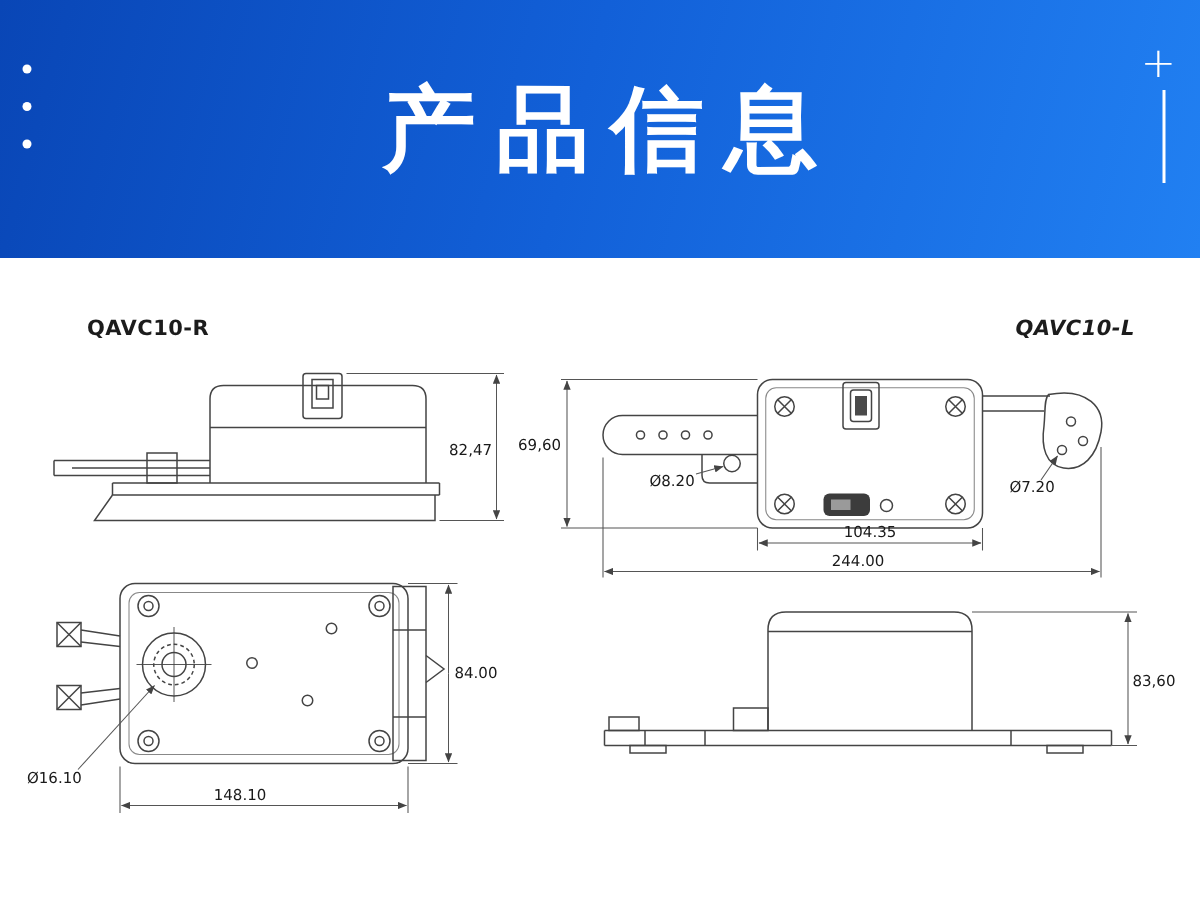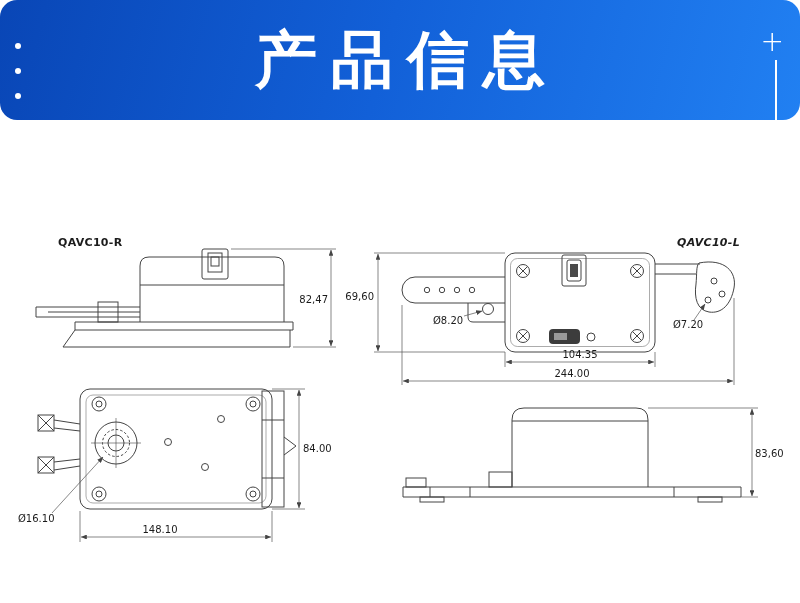--- a/index.html
+++ b/index.html
@@ -1,30 +1,30 @@
 <!DOCTYPE html>
 <html><head>
 <meta charset="utf-8">
 <style>
   * { margin:0; padding:0; box-sizing:border-box; }
   html,body { width:800px; height:603px; background:#fff; font-family:"DejaVu Sans","Liberation Sans",sans-serif; }
   .stage { position:relative; width:800px; height:603px; background:#ffffff; overflow:hidden; }
 
   
-  .banner { position:absolute; top:0; left:0; width:800px; height:120px;
+  .banner { position:absolute; top:0; left:0; width:800px; height:172px;
             background:linear-gradient(105deg,#0946b6 0%,#1260d8 48%,#2180f2 100%);
-            display:flex; align-items:center; justify-content:center;border-radius:17px; }
+            display:flex; align-items:center; justify-content:center; }
   .banner-title { color:#fff; font-size:62px; font-weight:700; letter-spacing:14px; text-indent:14px; line-height:1; }
   .dots { position:absolute; left:15px; top:43px; display:flex; flex-direction:column; gap:19px; }
   .dot { width:6px; height:6px; border-radius:50%; background:#fff; }
   .plus { position:absolute; right:16px; top:28px; color:#fff; font-size:28px; font-weight:200; line-height:1; }
   .vline { position:absolute; right:23px; top:60px; width:2px; height:62px; background:#fff; }
 
   
-  .model-label { position:absolute; font-size:11px; font-weight:700; color:#1c1c1c; letter-spacing:.3px;margin-top:25px; }
+  .model-label { position:absolute; font-size:14px; font-weight:700; color:#1c1c1c; letter-spacing:.3px; }
   .label-r { left:58px; top:211px; }
   .label-l { left:677px; top:211px;font-style:italic; }
 
   
   svg.drawings { position:absolute; left:0; top:0; }
   svg.drawings text { fill:#1a1a1a; stroke:none; font-size:10px; font-family:"DejaVu Sans","Liberation Sans",sans-serif; }
 </style>
 </head>
 <body>
 

